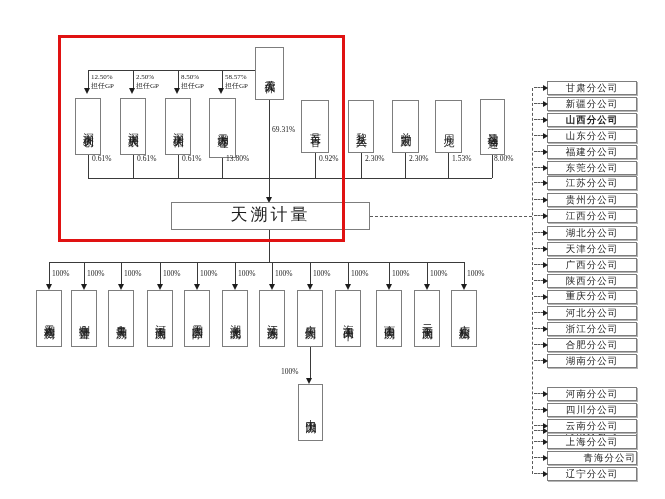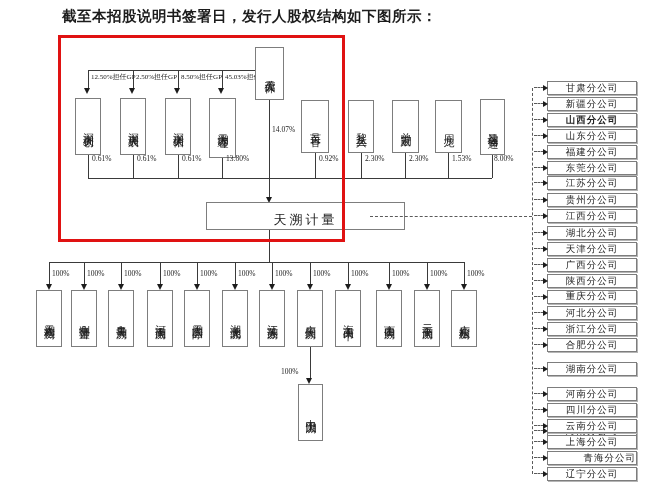--- a/index.html
+++ b/index.html
@@ -15,45 +15,44 @@
   .dashv{position:absolute;width:0;border-left:1px dashed #5a5a5a;}
   
   .ad{position:absolute;width:0;height:0;border-left:3.5px solid transparent;
       border-right:3.5px solid transparent;border-top:6px solid #1c1c1c;}
   
   .vbox{position:absolute;border:1px solid #7d7d7d;background:#fff;box-sizing:border-box;
         display:flex;align-items:center;justify-content:center;
         writing-mode:vertical-rl;text-orientation:upright;
         font-size:11px;letter-spacing:1.5px;line-height:1;}
   .hbox{position:absolute;border:1px solid #7d7d7d;background:#fff;box-sizing:border-box;
-        display:flex;align-items:flex-end;justify-content:center;
-        font-size:13px;letter-spacing:3px;margin-left:35px;}
+        display:flex;align-items:flex-start;justify-content:center;
+        font-size:17px;letter-spacing:3px;}
   .pct{position:absolute;font-size:7.5px;letter-spacing:0;white-space:nowrap;}
   .gpl{position:absolute;top:73px;width:40px;font-size:7px;line-height:8.5px;
-       display:flex;white-space:nowrap;}
+       display:flex;flex-direction:column;white-space:nowrap;}
   
   .sub{position:absolute;top:262px;width:26px;height:123px;}
   .sub .drop{position:absolute;left:13px;top:0;width:1px;height:22px;background:#3a3a3a;}
   .sub .ad{left:9.5px;top:22px;}
   .sub .pct{left:16px;top:7px;}
   .sub .sbox{left:0;top:28px;width:26px;height:57px;}
   
   .br{position:absolute;left:547px;width:90px;height:14px;border:1px solid #7d7d7d;
       background:#fff;box-sizing:border-box;display:flex;align-items:center;justify-content:center;
       box-shadow:1px 1px 0 #b5b5b5;}
   .br .blbl{font-size:9.5px;letter-spacing:1px;white-space:nowrap;}
   .br .bdash{position:absolute;left:-14px;top:5px;width:10px;height:0;border-top:1px dashed #5a5a5a;}
   .br .barr{position:absolute;left:-5px;top:2.5px;width:0;height:0;
             border-left:5px solid #1c1c1c;border-top:3.5px solid transparent;border-bottom:3.5px solid transparent;}
 </style>
 </head>
 <body>
 
 <div id="page">
-  <div id="title">截至本招股说明书签署日，发行人股权结构如下图所示：</div>
 
   <div id="red-box"></div>
 
   <div class="lh" style="left:88px;top:70px;width:167px;"></div>
   <div class="lv" style="left:88px;top:70px;height:18px;"></div>
   <div class="lv" style="left:133px;top:70px;height:18px;"></div>
   <div class="lv" style="left:178px;top:70px;height:18px;"></div>
   <div class="lv" style="left:222px;top:70px;height:18px;"></div>
   <div class="ad" style="left:84px;top:88px;"></div>
   <div class="ad" style="left:129px;top:88px;"></div>
@@ -66,21 +65,21 @@
   </div>
   <div class="gpl" style="left:136px;">
     <span>2.50%</span>
     <span>担任GP</span>
   </div>
   <div class="gpl" style="left:181px;">
     <span>8.50%</span>
     <span>担任GP</span>
   </div>
   <div class="gpl" style="left:225px;">
-    <span>45.03%</span>
+    <span>58.57%</span>
     <span>担任GP</span>
   </div>
 
   <div class="vbox" style="left:255px;top:47px;width:29px;height:53px;">
     <span>龚天保</span>
   </div>
   <div class="vbox" style="left:75px;top:98px;width:26px;height:57px;">
     <span>深圳天创</span>
   </div>
   <div class="vbox" style="left:120px;top:98px;width:26px;height:57px;">
@@ -111,21 +110,21 @@
 
   <span class="pct" style="left:92px;top:154px;">0.61%</span>
   <span class="pct" style="left:137px;top:154px;">0.61%</span>
   <span class="pct" style="left:182px;top:154px;">0.61%</span>
   <span class="pct" style="left:226px;top:154px;">13.80%</span>
   <span class="pct" style="left:319px;top:154px;">0.92%</span>
   <span class="pct" style="left:365px;top:154px;">2.30%</span>
   <span class="pct" style="left:409px;top:154px;">2.30%</span>
   <span class="pct" style="left:452px;top:154px;">1.53%</span>
   <span class="pct" style="left:494px;top:154px;">8.00%</span>
-  <span class="pct" style="left:272px;top:125px;">14.07%</span>
+  <span class="pct" style="left:272px;top:125px;">69.31%</span>
 
   <div class="lv" style="left:88px;top:155px;height:23px;"></div>
   <div class="lv" style="left:133px;top:155px;height:23px;"></div>
   <div class="lv" style="left:178px;top:155px;height:23px;"></div>
   <div class="lv" style="left:222px;top:158px;height:20px;"></div>
   <div class="lv" style="left:315px;top:153px;height:25px;"></div>
   <div class="lv" style="left:361px;top:153px;height:25px;"></div>
   <div class="lv" style="left:405px;top:153px;height:25px;"></div>
   <div class="lv" style="left:448px;top:153px;height:25px;"></div>
   <div class="lv" style="left:492px;top:155px;height:23px;"></div>
@@ -326,21 +325,21 @@
   <div class="br" style="top:322px;">
       <i class="bdash"></i>
       <i class="barr"></i>
       <span class="blbl">浙江分公司</span>
     </div>
   <div class="br" style="top:338px;">
       <i class="bdash"></i>
       <i class="barr"></i>
       <span class="blbl">合肥分公司</span>
     </div>
-  <div class="br" style="top:362px;text-align:center;">
+  <div class="br" style="top:354px;text-align:center;">
       <i class="bdash"></i>
       <i class="barr"></i>
       <span class="blbl">湖南分公司</span>
     </div>
   <div class="br" style="top:388px;margin-top:36px;">
       <i class="bdash"></i>
       <i class="barr"></i>
       <span class="blbl">海南分公司</span>
     </div>
   <div class="br" style="top:387px;">

